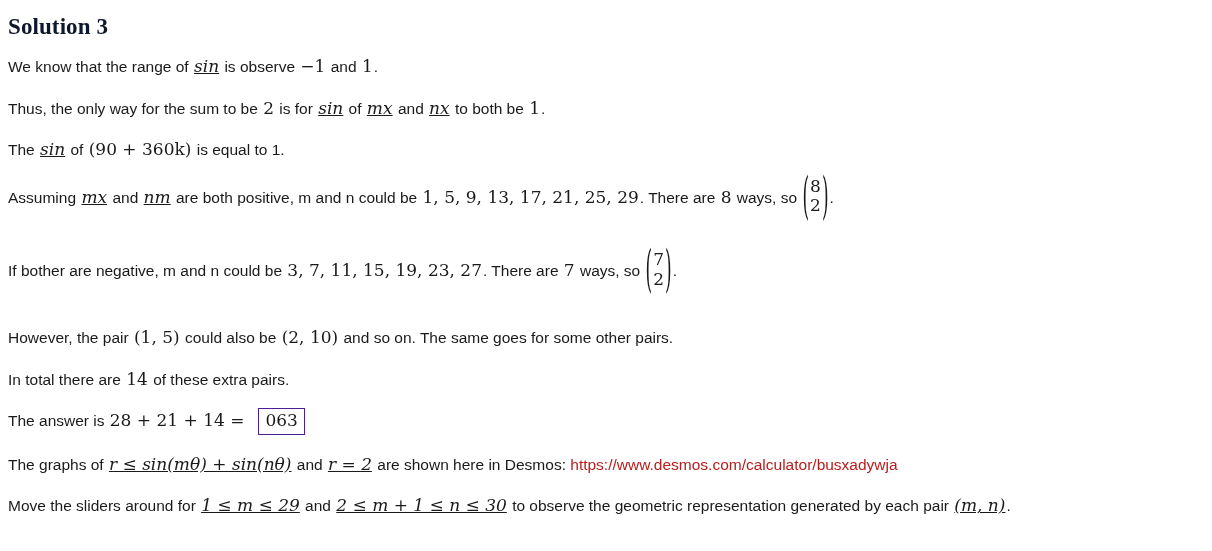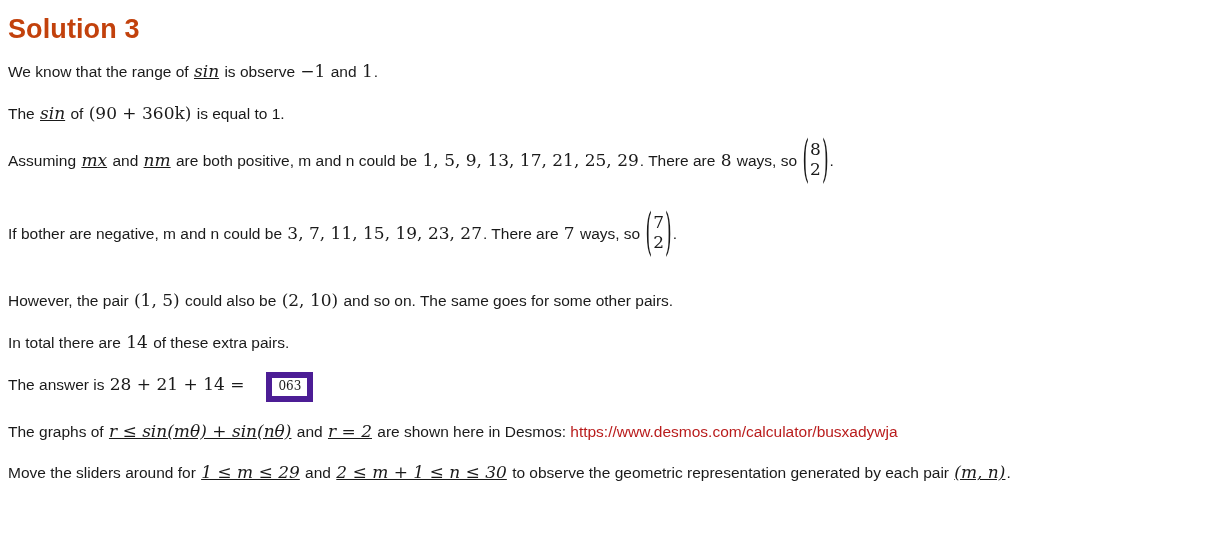--- a/index.html
+++ b/index.html
@@ -14,24 +14,24 @@
     font-family: "Liberation Sans", sans-serif;
     color: #222222;
     overflow: hidden;
   }
   .page {
     position: relative;
     width: 1212px;
     padding: 0 8px;
   }
   h2.heading {
-    font-family: Liberation Sans, sans-serif;
-    font-size: 27px;
+    font-family: Liberation Serif, serif;
+    font-size: 23px;
     font-weight: bold;
-    color: #c2410c;
+    color: #0f172a;
     margin: 14px 0 14px 0;
     letter-spacing: 0.1px;
   }
   h2.heading.remark {
     margin: 22px 0 14px 0;
   }
   p.line {
     font-size: 15.5px;
     line-height: 1.45;
     margin: 0 0 17px 0;
@@ -49,24 +49,24 @@
   }
   .mi {
     font-family: "DejaVu Serif", serif;
     font-style: italic;
     font-size: 17px;
     padding: 0 1px;
     text-decoration: underline;
   }
   .boxed {
     font-family: "DejaVu Serif", serif;
-    font-size: 12px;
-    border: 6px solid #4c1d95;
+    font-size: 17px;
+    border: 1px solid #4c1d95;
     padding: 1px 6px 2px 6px;
-    margin-left: 21px;
+    margin-left: 13px;
     display: inline-block;
     line-height: 1.25;
   }
   
   .binom {
     display: inline-flex;
     align-items: center;
     vertical-align: middle;
     position: relative;
     top: -2px;
@@ -99,20 +99,23 @@
 <body>
 
 <div class="page">
 
   <h2 class="heading">Solution 3</h2>
 
   <p class="line">
     <span>We know that the range of </span><span class="mi">sin</span><span> is observe </span><span class="m">−1</span><span> and </span><span class="m">1</span><span>.</span>
   </p>
 
+  <p class="line">
+    <span>Thus, the only way for the sum to be </span><span class="m">2</span><span> is for </span><span class="mi">sin</span><span> of </span><span class="mi">mx</span><span> and </span><span class="mi">nx</span><span> to both be </span><span class="m">1</span><span>.</span>
+  </p>
 
   <p class="line">
     <span>The </span><span class="mi">sin</span><span> of </span><span class="m">(90 + 360k)</span><span> is equal to 1.</span>
   </p>
 
   <p class="line tall">
     <span>Assuming </span><span class="mi">mx</span><span> and </span><span class="mi">nm</span><span> are both positive, m and n could be </span><span class="m">1, 5, 9, 13, 17, 21, 25, 29</span><span>. There are </span><span class="m">8</span><span> ways, so </span><span class="binom">
         <span class="paren">(</span>
         <span class="binom-stack">
           <span>8</span>

